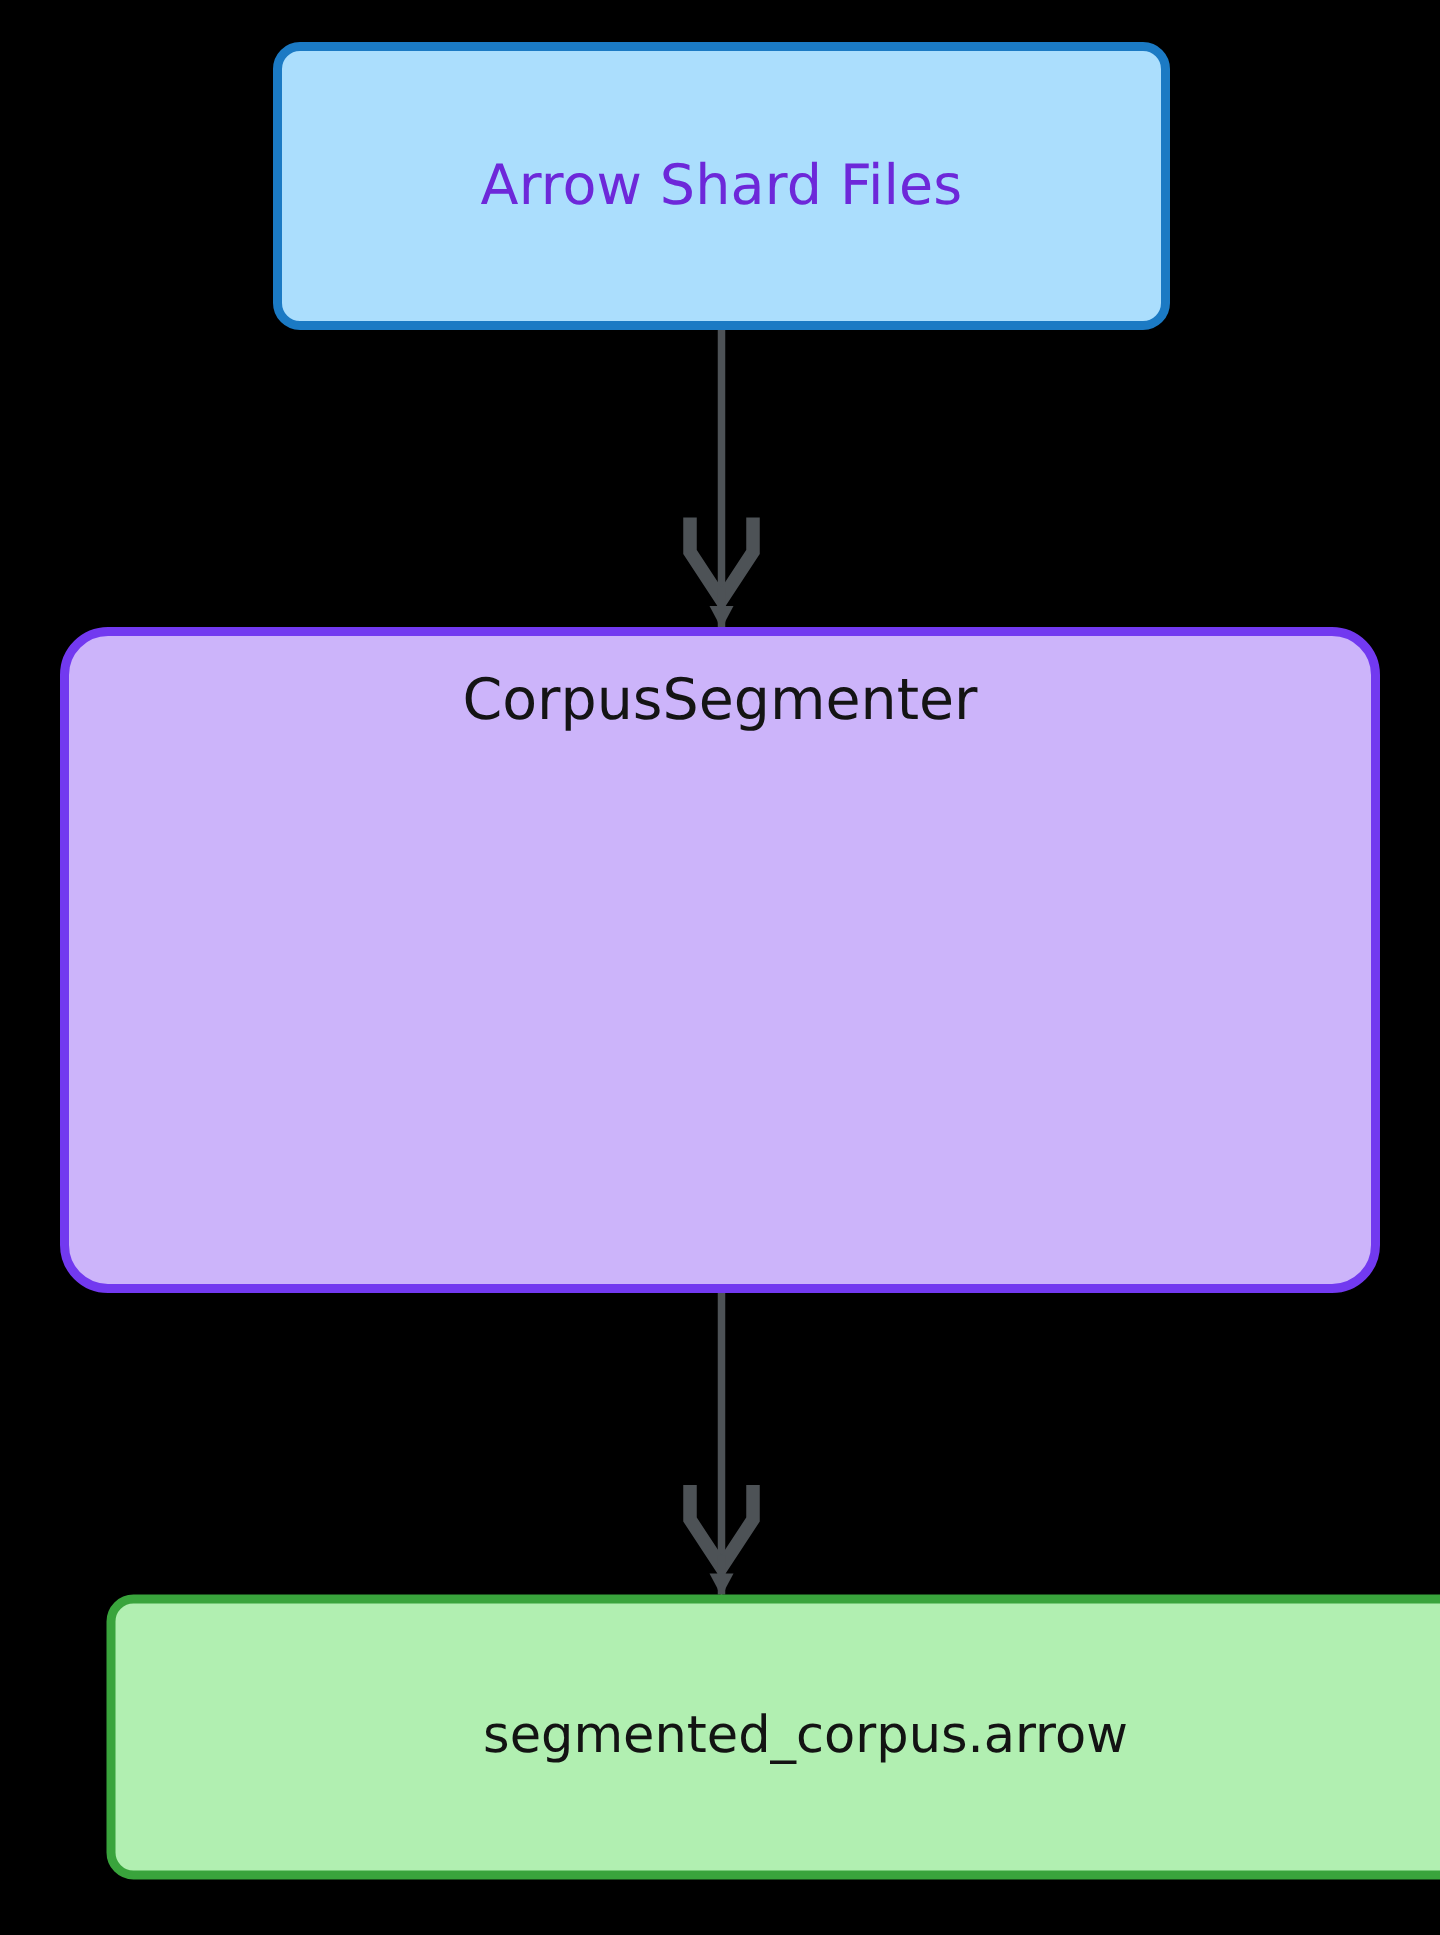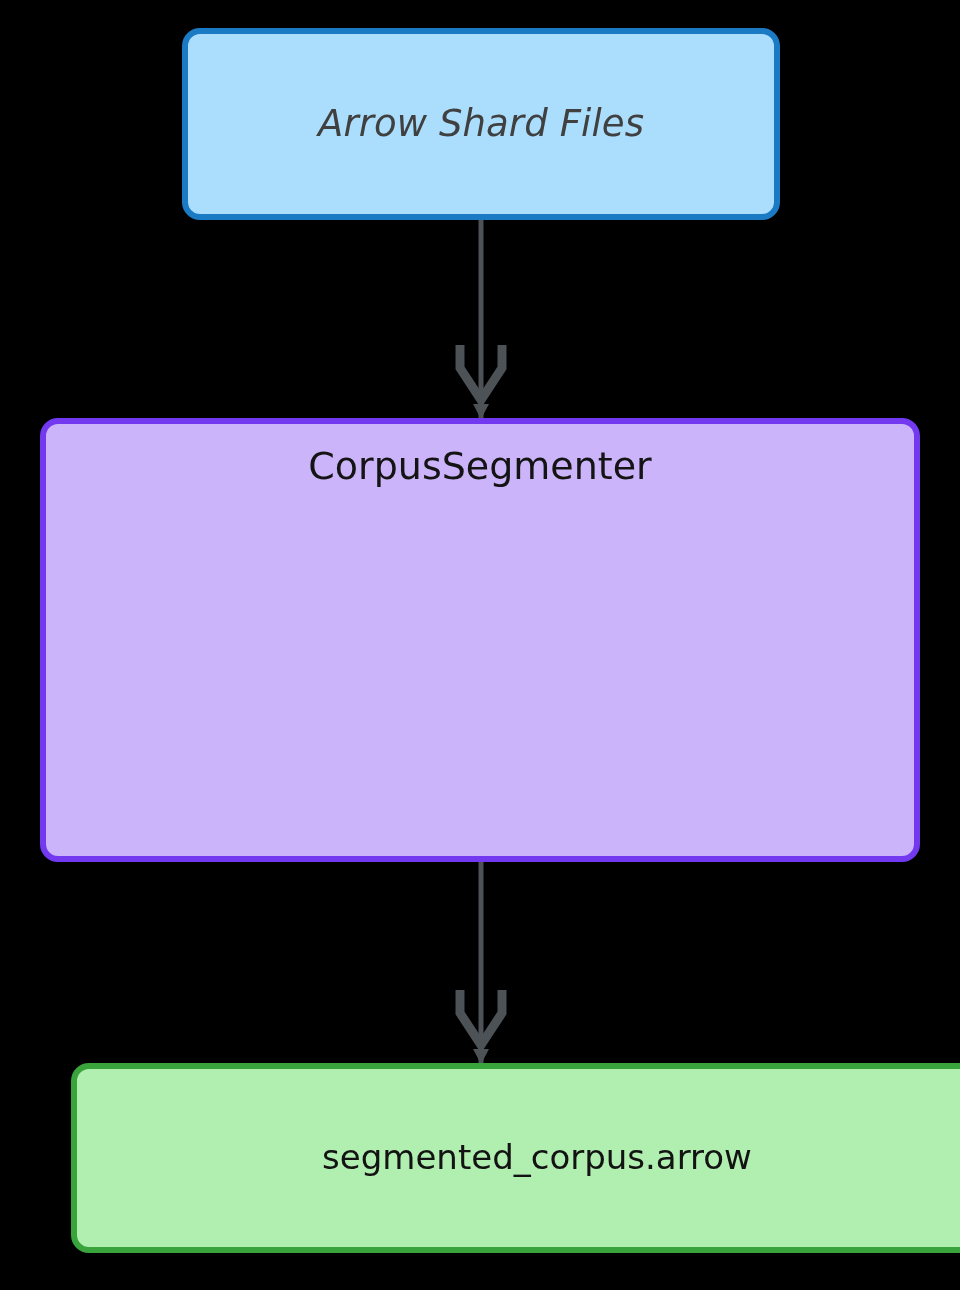--- a/index.html
+++ b/index.html
@@ -36,38 +36,38 @@
     width: 598px;
     height: 192px;
     background: #abdefd;
     border-color: #1b7ac4;
     border-width: 6px;
     align-items: center;
     justify-content: center;
   }
   #node-source .node-title {
     font-size: 37px;
-    color: #404040;
+    color: #6d28d9;
     letter-spacing: 0.1px;
     line-height: 1.1;
     white-space: nowrap;
-    font-style: italic;
   }
 
   
   #node-process {
     left: 40px;
     top: 418px;
     width: 880px;
     height: 444px;
     background: #ccb4fa;
     border-color: #7239f0;
     border-width: 6px;
     align-items: stretch;
     justify-content: flex-start;
+    border-radius: 32px;
   }
   #node-process .node-title {
     font-size: 38px;
     color: #141414;
     text-align: center;
     margin-top: 22px;
     line-height: 1.1;
     white-space: nowrap;
   }
   #node-process .bullet-list {

